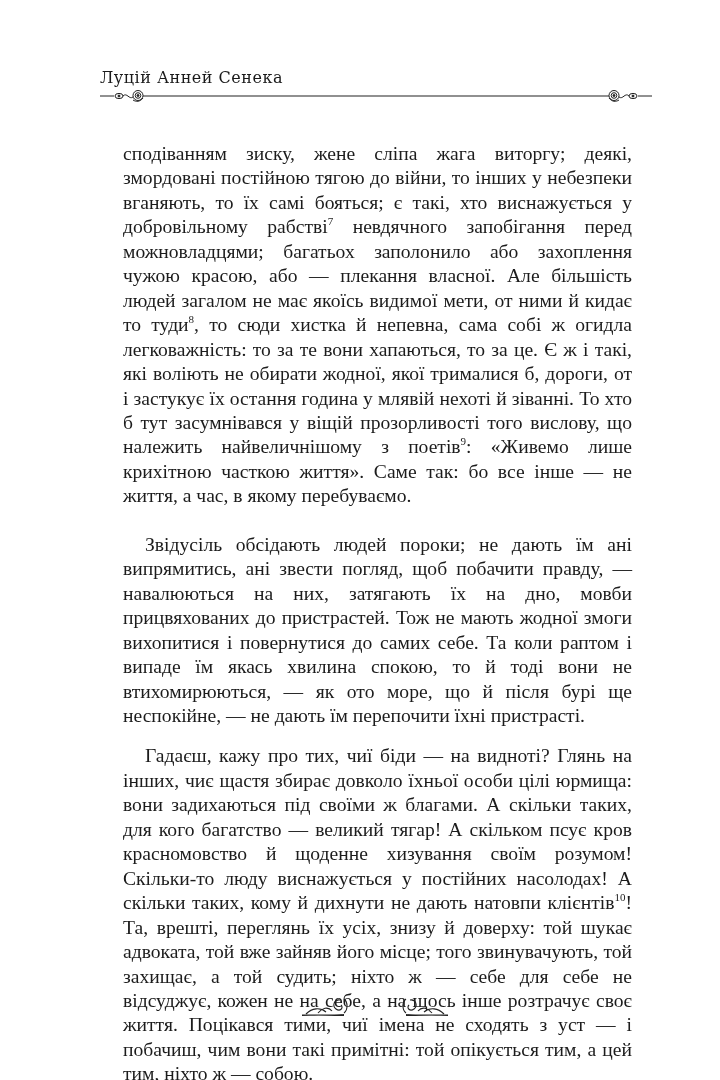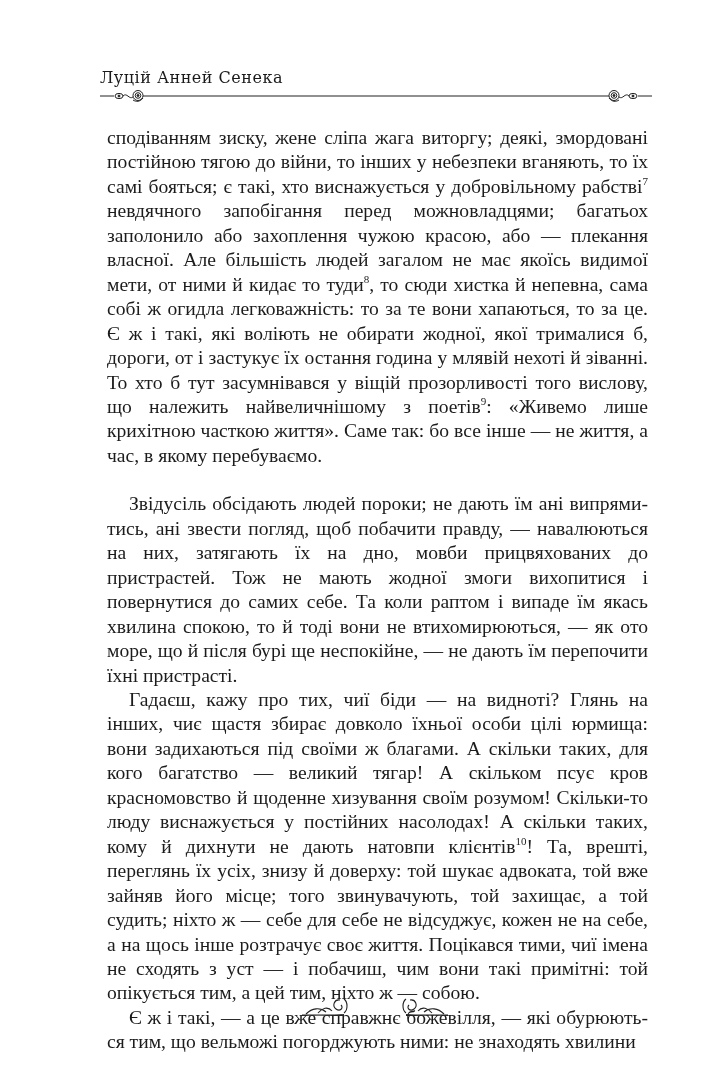--- a/index.html
+++ b/index.html
@@ -11,21 +11,21 @@
   .header-title {
     position: absolute; left: 0; right: 0; top: 2px; text-align: left;
     font-family: "DejaVu Serif", serif; font-size: 16px; letter-spacing: 0.5px; color: #1a1a1a;
   }
   .header-rule { position: absolute; left: 0; top: 22px; width: 552px; height: 16px; }
   .body-text {
     position: absolute; left: 107px; top: 126px; width: 541px;
     font-family: "Liberation Serif", serif; font-size: 19.6px; line-height: 24.45px;
     text-align: justify; hyphens: manual; color: #1c1c1c;
   }
-  .body-text p { margin: 0; }
+  .body-text p { margin: 16px; }
   .body-text p.indent { text-indent: 22px; }
   .body-text p.gap { margin-top: 24px; }
   sup { font-size: 11px; line-height: 0; vertical-align: super; }
   .footer { position: absolute; left: 300px; top: 990px; width: 150px; height: 34px; }
   .page-number {
     position: absolute; left: 0; right: 0; top: 5px; text-align: center;
     font-family: "Liberation Serif", serif; font-size: 19px; color: #1a1a1a;
   }
   .orn { position: absolute; top: 6px; }
 </style>

